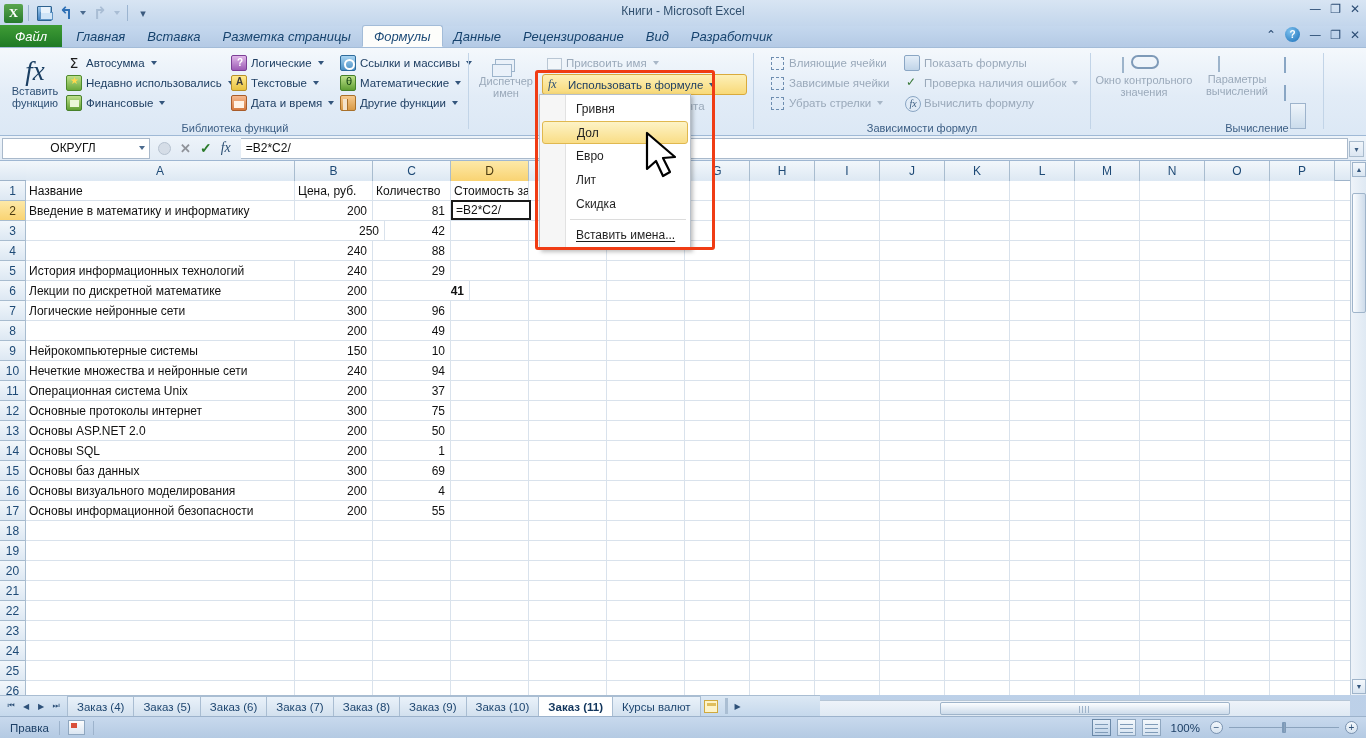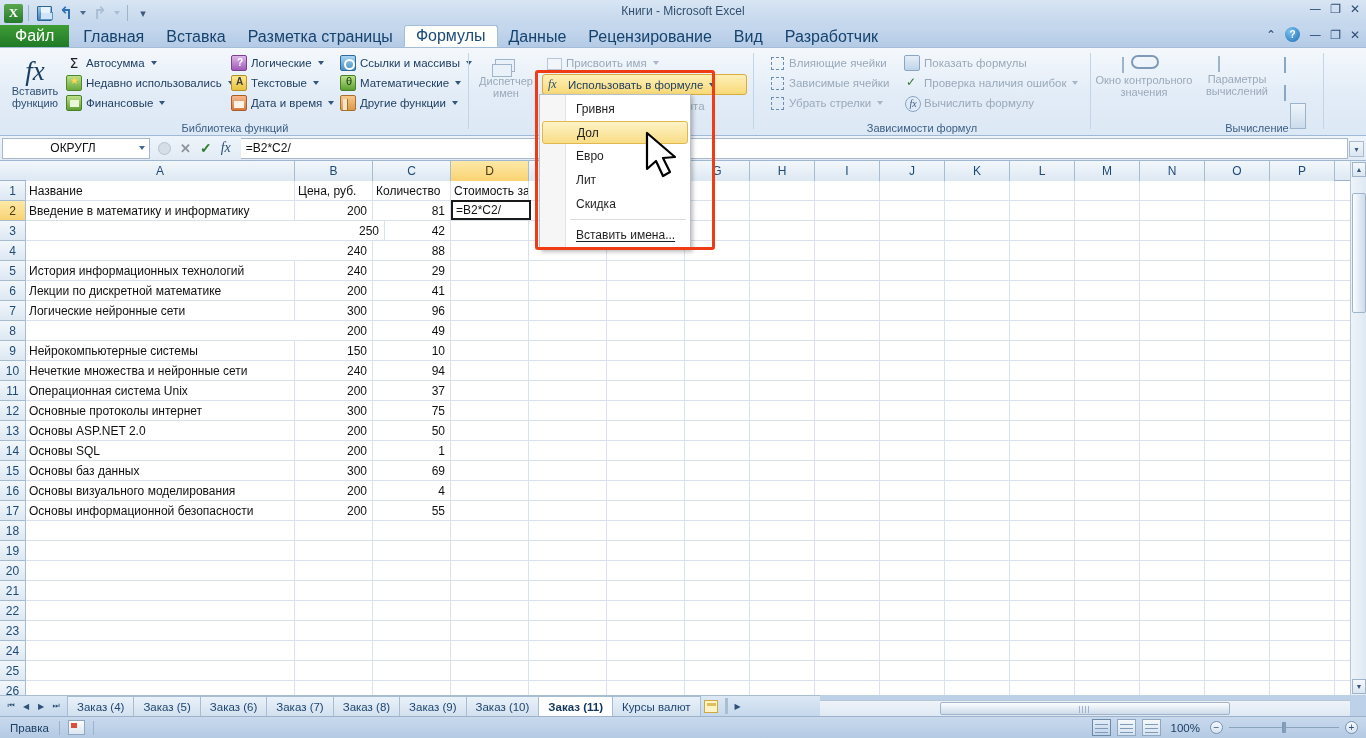--- a/index.html
+++ b/index.html
@@ -52,22 +52,22 @@
   .wb { color:#2c4d74; font-size:12px; font-family:"DejaVu Sans", sans-serif; line-height:12px; }
 
   
   .tabstrip {
     position:absolute; left:0; top:26px; width:1366px; height:22px;
     background: linear-gradient(180deg,#c5d8ee 0%, #b4cae5 100%);
     border-bottom:1px solid #a3bcd8;
     display:flex; align-items:flex-end;
   }
   .tab {
-    height:21px; padding:0 11px; font-size:16px; color:#16436e;
-    display:flex; align-items:center; cursor:default;
+    height:21px; padding:0 11px; font-size:13px; color:#16436e;
+    display:flex; align-items:center; cursor:default;font-style:italic;
   }
   .tab.file {
     background: linear-gradient(180deg,#3f9c35 0%, #1f7a26 100%);
     color:#fff; height:22px; margin-right:3px; padding:0 15px;
   }
   .tab.active {
     background:#fdfdfb; border:1px solid #a3bcd8; border-bottom:1px solid #fdfdfb;
     border-radius:3px 3px 0 0; height:22px; color:#1d4b78;
   }
   .ribbon-right { position:absolute; right:6px; top:27px; display:flex; gap:9px; align-items:center; }
@@ -692,21 +692,21 @@
           <div class="cell" style="left: 919px; width: 65px;"></div>
           <div class="cell" style="left: 984px; width: 65px;"></div>
           <div class="cell" style="left: 1049px; width: 65px;"></div>
           <div class="cell" style="left: 1114px; width: 65px;"></div>
           <div class="cell" style="left: 1179px; width: 65px;"></div>
           <div class="cell" style="left: 1244px; width: 65px;"></div>
         </div>
         <div class="row">
           <div class="cell" style="left: 0px; width: 269px;">Лекции по дискретной математике</div>
           <div class="cell num" style="left: 269px; width: 78px;">200</div>
-          <div class="cell num" style="left: 347px; width: 78px;">41</div>
+          <div class="cell num" style="left: 366px; width: 78px; font-weight: bold;">41</div>
           <div class="cell" style="left: 425px; width: 78px;"></div>
           <div class="cell" style="left: 503px; width: 78px;"></div>
           <div class="cell" style="left: 581px; width: 78px;"></div>
           <div class="cell" style="left: 659px; width: 65px;"></div>
           <div class="cell" style="left: 724px; width: 65px;"></div>
           <div class="cell" style="left: 789px; width: 65px;"></div>
           <div class="cell" style="left: 854px; width: 65px;"></div>
           <div class="cell" style="left: 919px; width: 65px;"></div>
           <div class="cell" style="left: 984px; width: 65px;"></div>
           <div class="cell" style="left: 1049px; width: 65px;"></div>

